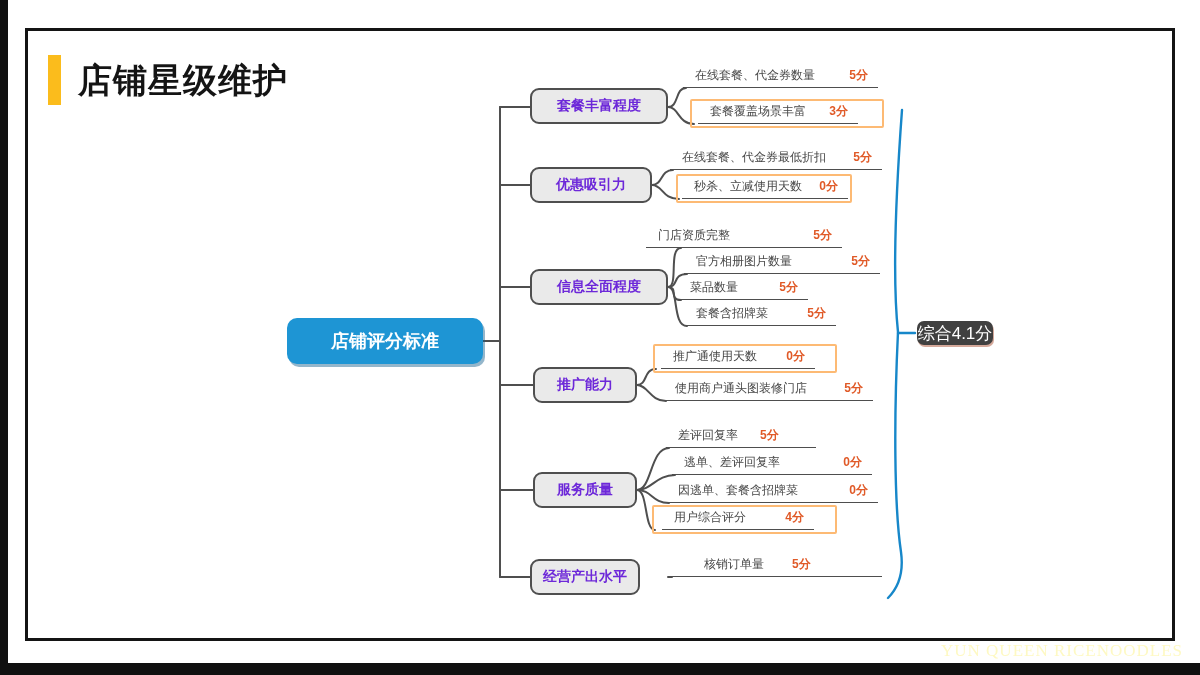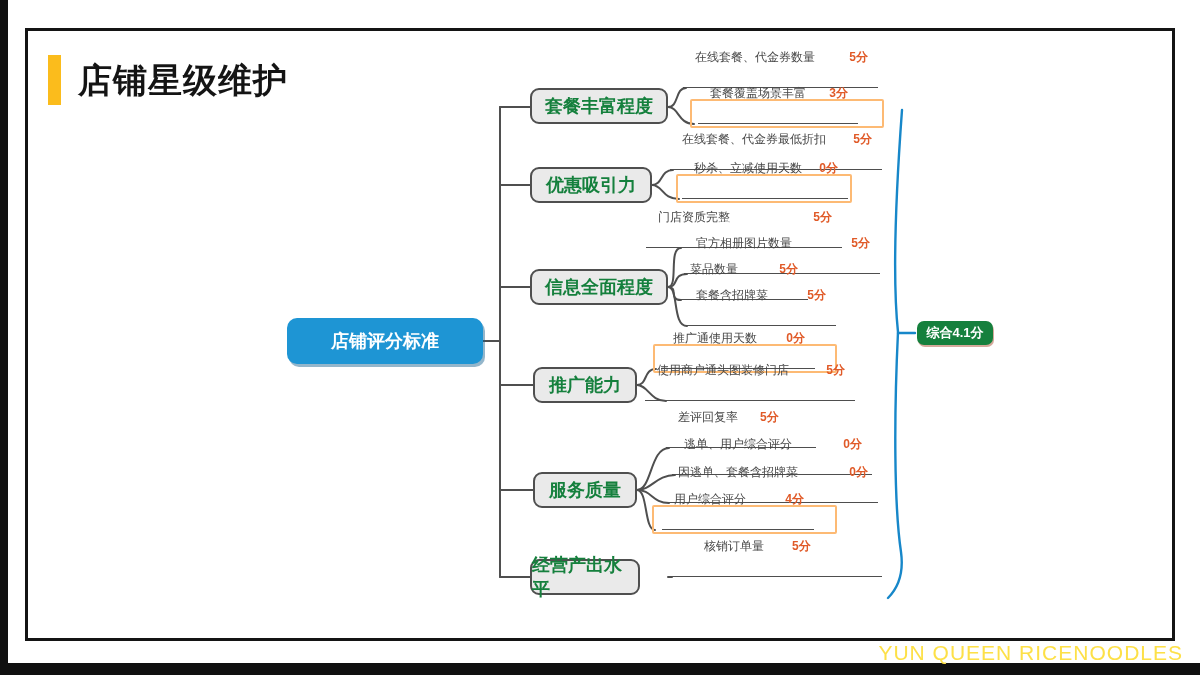--- a/index.html
+++ b/index.html
@@ -8,31 +8,31 @@
   .slide{position:absolute;left:8px;top:0;width:1192px;height:663px;background:#ffffff;}
   .frame{position:absolute;left:25px;top:28px;width:1150px;height:613px;border:3px solid #141414;box-sizing:border-box;}
   .title-bar{position:absolute;left:48px;top:55px;width:13px;height:50px;background:#fbbc1c;}
   .title{position:absolute;left:78px;top:58px;margin:0;font-size:34px;font-weight:900;color:#141414;letter-spacing:1px;}
   .lines{position:absolute;left:0;top:0;width:1200px;height:675px;}
   .root-node{position:absolute;left:287px;top:318px;width:196px;height:46px;background:#1e95d4;border-radius:10px;
              display:flex;align-items:center;justify-content:center;color:#ffffff;font-size:18px;font-weight:bold;
              box-shadow:2px 3px 0 rgba(17,94,140,.45);}
   .branch{position:absolute;left:530px;height:36px;background:#eaeaea;border:2px solid #4f4f4f;border-radius:9px;
           box-sizing:border-box;display:flex;align-items:center;justify-content:center;
-          font-size:18px;font-weight:bold;color:#15803d;}
+          font-size:14px;font-weight:bold;color:#6d28d9;}
   .leaf-line{display:flex;align-items:flex-end;height:22px;border-bottom:1.5px solid #4e4e4e;
-             padding:0 10px 21px 12px;box-sizing:border-box;font-size:12px;color:#474747;white-space:nowrap;}
+             padding:0 10px 3px 12px;box-sizing:border-box;font-size:12px;color:#474747;white-space:nowrap;}
   .leaf{position:absolute;}
   .ls{margin-left:auto;color:#e05a28;font-weight:bold;}
   .leafbox{position:absolute;border:2px solid #fdba74;border-radius:2px;padding:1px 0 2px 0;box-sizing:border-box;height:29px;}
-  .badge{position:absolute;left:917px;top:321px;width:76px;height:24px;background:#15803d;border-radius:7px;
-         display:flex;align-items:center;justify-content:center;color:#ffffff;font-size:13px;font-weight:bold;
+  .badge{position:absolute;left:917px;top:321px;width:76px;height:24px;background:#404040;border-radius:7px;
+         display:flex;align-items:center;justify-content:center;color:#ffffff;font-size:17px;font-weight:normal;
          box-shadow:1px 2px 0 rgba(150,40,5,.4);}
-  .footer{position:absolute;right:17px;top:641px;font-family:Liberation Sans, sans-serif;
-          font-size:21px;color:#fde047;letter-spacing:1px;white-space:nowrap;}
+  .footer{position:absolute;right:17px;top:641px;font-family:Liberation Serif, serif;
+          font-size:17px;color:#fef9c3;letter-spacing:1px;white-space:nowrap;}
 </style>
 </head>
 <body>
 
 <div class="canvas">
   <div class="slide"></div>
   <div class="frame"></div>
 
   <div class="title-bar"></div>
   <h1 class="title">店铺星级维护</h1>
@@ -116,31 +116,31 @@
     <span>套餐含招牌菜</span>
     <span class="ls">5分</span>
   </div>
 
   <div class="leafbox" style="left:653px;top:344px;width:184px">
     <div class="leaf-line" style="width:154px;margin-left:6px">
       <span>推广通使用天数</span>
       <span class="ls">0分</span>
     </div>
   </div>
-  <div class="leaf leaf-line" style="left:645px;top:379px;width:210px">
+  <div class="leaf leaf-line" style="left:663px;top:379px;width:210px">
     <span>使用商户通头图装修门店</span>
     <span class="ls">5分</span>
   </div>
 
   <div class="leaf leaf-line" style="left:666px;top:426px;width:150px">
     <span>差评回复率</span>
     <span class="ls" style="margin-left:22px">5分</span>
   </div>
   <div class="leaf leaf-line" style="left:672px;top:453px;width:200px">
-    <span>逃单、用户综合评分</span>
+    <span>逃单、差评回复率</span>
     <span class="ls">0分</span>
   </div>
   <div class="leaf leaf-line" style="left:666px;top:481px;width:212px">
     <span>因逃单、套餐含招牌菜</span>
     <span class="ls">0分</span>
   </div>
   <div class="leafbox" style="left:652px;top:505px;width:185px">
     <div class="leaf-line" style="width:152px;margin-left:8px">
       <span>用户综合评分</span>
       <span class="ls">4分</span>

